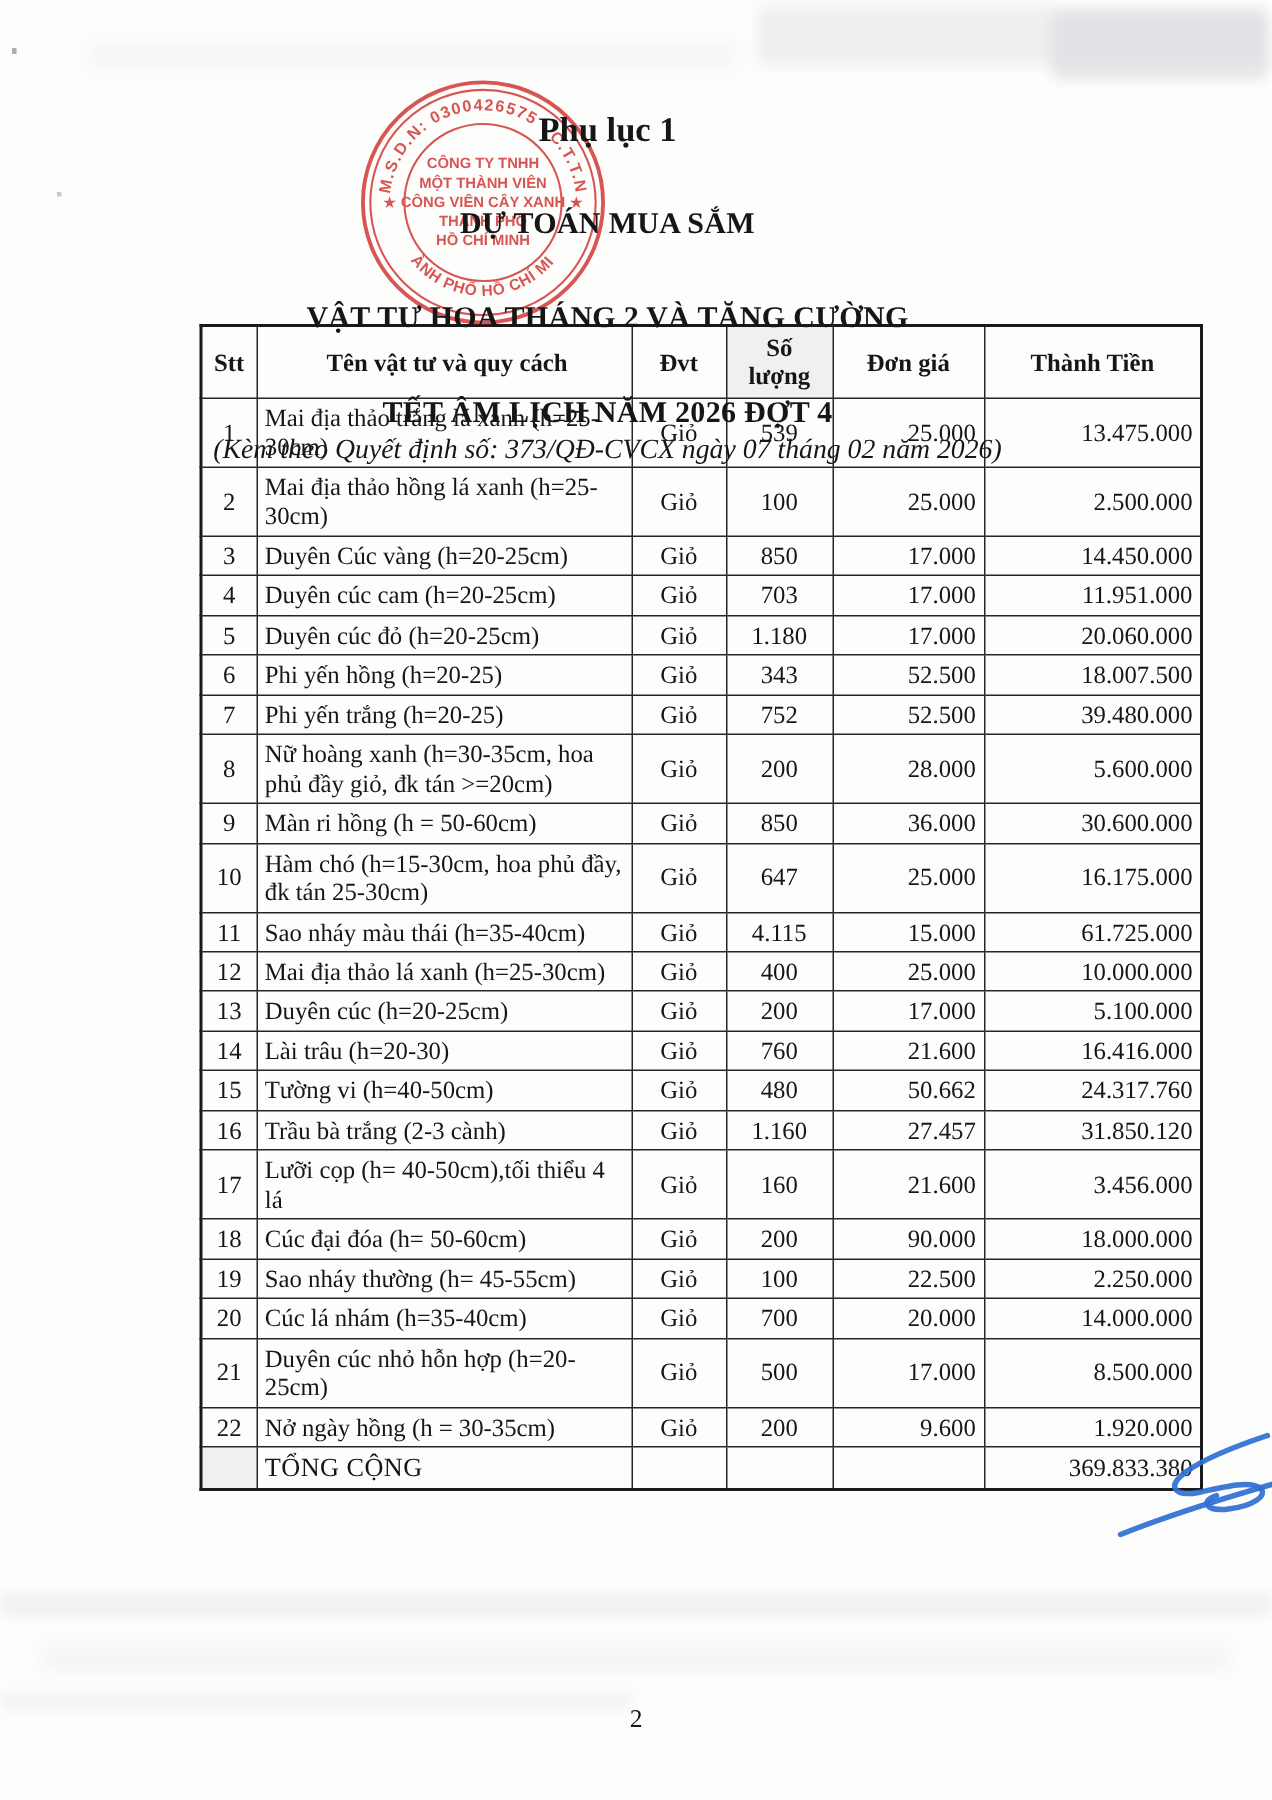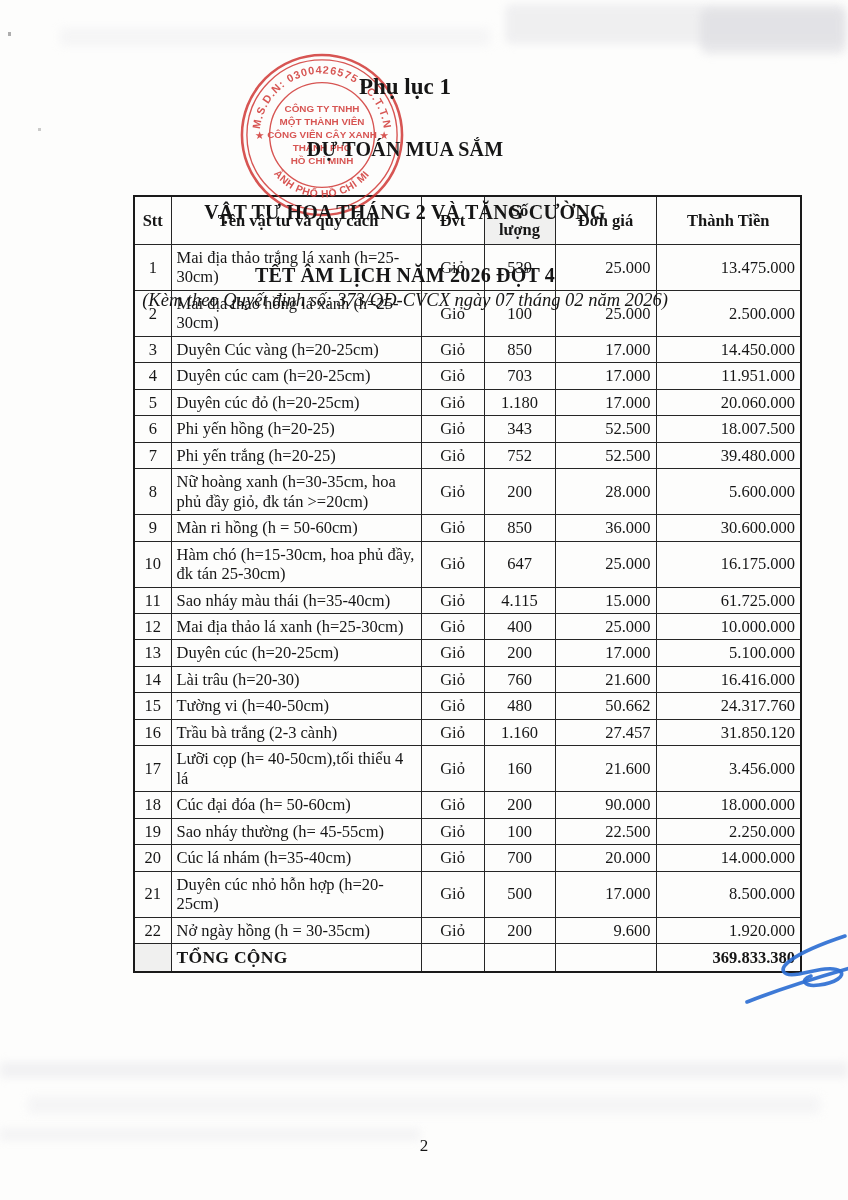--- a/index.html
+++ b/index.html
@@ -34,39 +34,39 @@
   .stamp .star { font-size:11px; text-anchor:middle; }
 
   
   .header-block { position:absolute; top:76px; left:0; width:810px; text-align:center; z-index:3; }
   .h-appendix { font-size:23px; font-weight:bold; line-height:22px; }
   .h-line { font-size:20px; font-weight:bold; line-height:23px; letter-spacing:.2px;margin-top:40px; }
   .h-sub { font-size:18.5px; font-style:italic; line-height:24px; margin-top:1px; }
 
   
   .doc-table {
-    position:absolute; left:133px; top:195px; width:667px;
+    position:absolute; left:133px; top:216px; width:667px;
     border-collapse:collapse; table-layout:fixed; z-index:1;
     font-size:16.5px;
   }
   .doc-table th, .doc-table td {
     border:1.6px solid #262626; vertical-align:middle;
     line-height:1.18; padding:3px 5px;
   }
   .doc-table { border:2.5px solid #1a1a1a; }
   .doc-table thead th { font-weight:bold; text-align:center; padding:4px 4px; }
   .doc-table thead th.col-name { text-align:center; padding-left:8px; }
   .col-stt   { width:37px;  text-align:center; }
   .col-name  { width:250px; text-align:left; padding-left:8px; }
   .col-unit  { width:63px;  text-align:center; }
   .col-qty   { width:71px;  text-align:center; padding-right:10px; }
   .col-price { width:101px; text-align:right; padding-right:13px; }
   .col-amount{ width:145px; text-align:right; padding-right:8px; }
   .shaded { background:rgba(40,40,40,0.06); }
-  .total-row td { font-weight:bold; }
+  .total-row td { font-weight:normal; }
   .total-label { font-size:17.5px; letter-spacing:.3px; }
 
   
   .sig-wrap { position:relative; }
   .signature { position:absolute; right:-54px; top:-14px; width:112px; height:80px; z-index:5; pointer-events:none; }
   .signature path { fill:none; stroke-width:3.6; stroke-linecap:round; opacity:.92; }
 
   
   .page-number { position:absolute; top:1136px; left:0; width:848px; text-align:center; font-size:17px; }
 </style>

